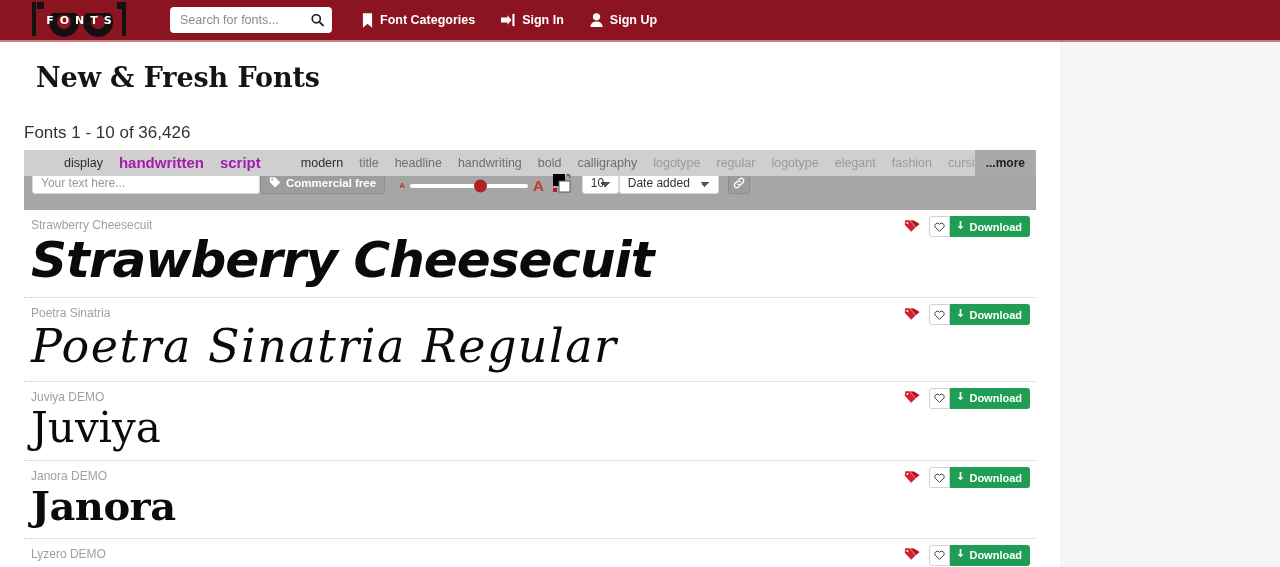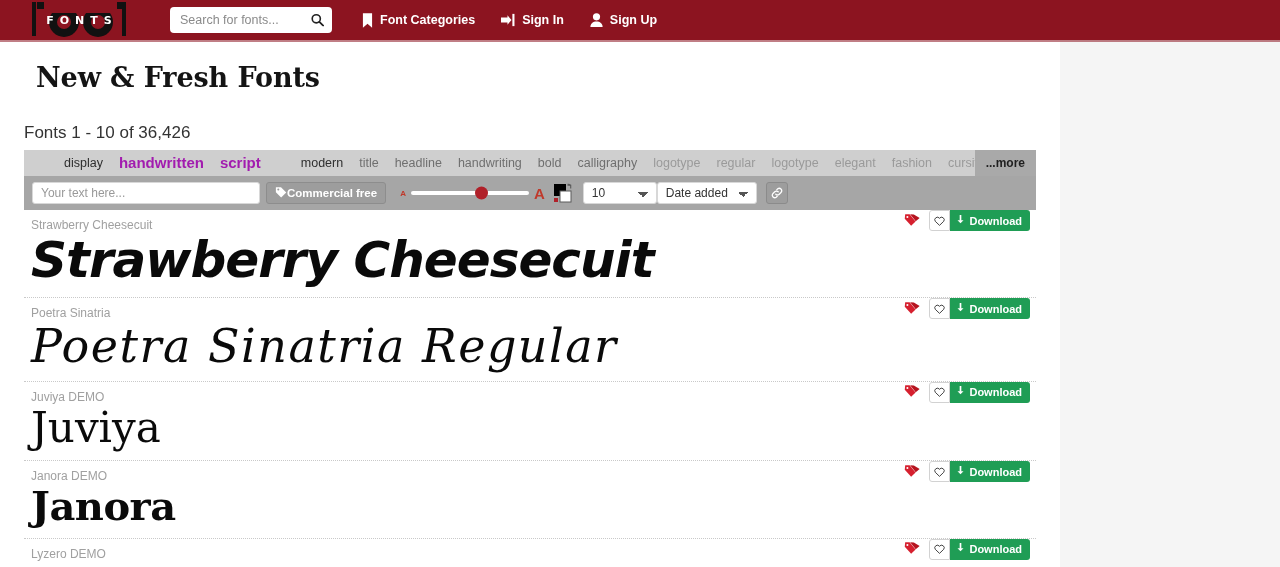--- a/index.html
+++ b/index.html
@@ -161,49 +161,50 @@
     background: #a9a9a9;
     color: #1f1f1f;
     font-size: 12px;
     font-weight: bold;
     cursor: pointer;
   }
 
   #controls-row {
     height: 34px;
     display: flex;
-    align-items: center;
-    padding: 8px 8px;
+    align-items: flex-end;
+    padding: 16px 8px;
     gap: 0;
   }
   #preview-text-input {
     width: 228px;
     height: 22px;
     border: 1px solid #d8d8d8;
     border-radius: 3px;
     background: #ffffff;
     font-family: "Liberation Sans", sans-serif;
     font-size: 12px;
     color: #333;
     padding: 0 8px;
     outline: none;
   }
   #preview-text-input::placeholder { color: #999999; }
 
   #commercial-free-button {
-    margin-left: 6px;
+    margin-left: 0;
     height: 22px;
     background: #9d9d9d;
     border: 1px solid #8d8d8d;
     border-radius: 3px;
     color: #ffffff;
     font-size: 11.5px;
     font-weight: bold;
     display: flex;
     align-items: center;
+    gap: 5px;
     padding: 0 8px;
     cursor: pointer;
     white-space: nowrap;
   }
 
   #size-slider-group {
     margin-left: 14px;
     display: flex;
     align-items: center;
     gap: 5px;
@@ -251,21 +252,21 @@
     appearance: none;
     background-image:
       linear-gradient(45deg, transparent 50%, #555 50%),
       linear-gradient(135deg, #555 50%, transparent 50%);
     background-position:
       calc(100% - 13px) calc(50% + 1px),
       calc(100% - 8px) calc(50% + 1px);
     background-size: 5px 5px, 5px 5px;
     background-repeat: no-repeat;
   }
-  #size-select { margin-left: 9px; width: 74px; }
+  #size-select { margin-left: 9px; width: 37px; }
   #sort-select { width: 100px; }
 
   #link-button {
     margin-left: 9px;
     width: 22px; height: 22px;
     background: #9d9d9d;
     border: 1px solid #8b8b8b;
     border-radius: 3px;
     display: flex;
     align-items: center;
@@ -326,21 +327,21 @@
   }
   .sample-lyzero {
     font-family: "DejaVu Sans", sans-serif;
     font-weight: bold;
     font-size: 46px;
   }
 
   .row-actions {
     position: absolute;
     right: 6px;
-    top: 0;
+    top: 6px;
     display: flex;
     align-items: center;
     gap: 8px;
   }
   .tags-icon { line-height: 0; cursor: pointer; }
   .fav-button {
     width: 21px; height: 21px;
     background: #ffffff;
     border: 1px solid #d2d2d2;
     border-radius: 3px 0 0 3px;

